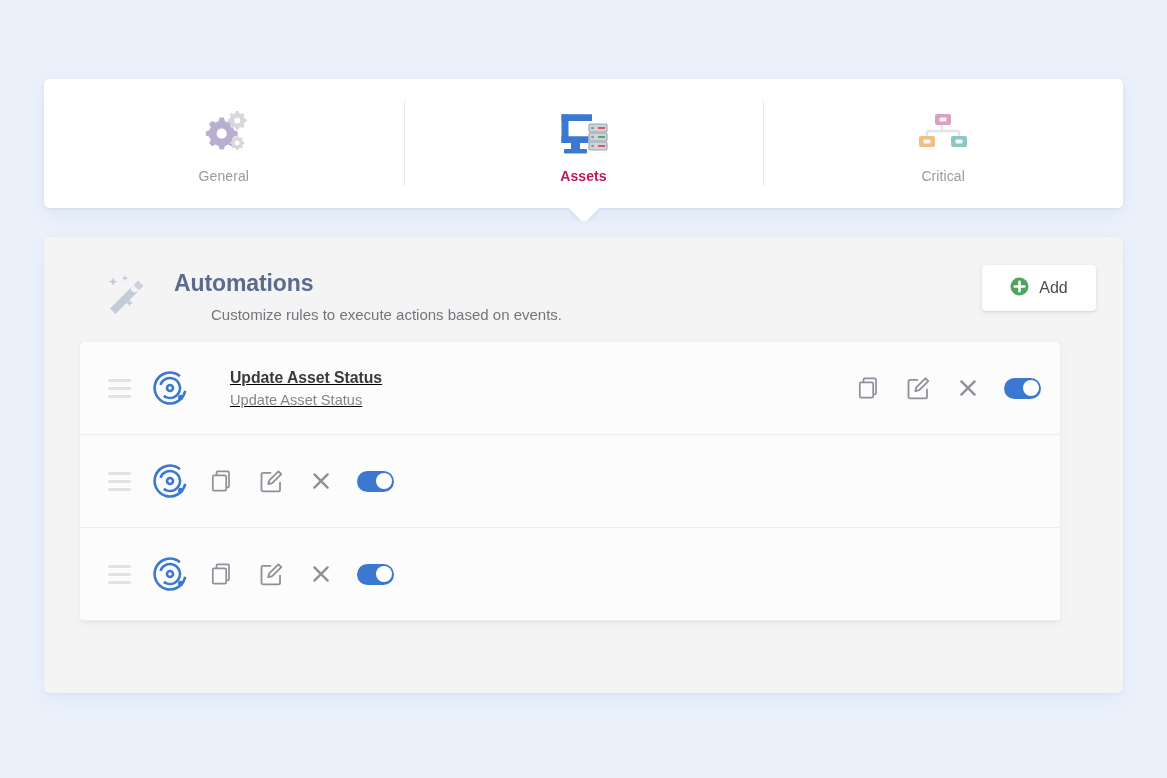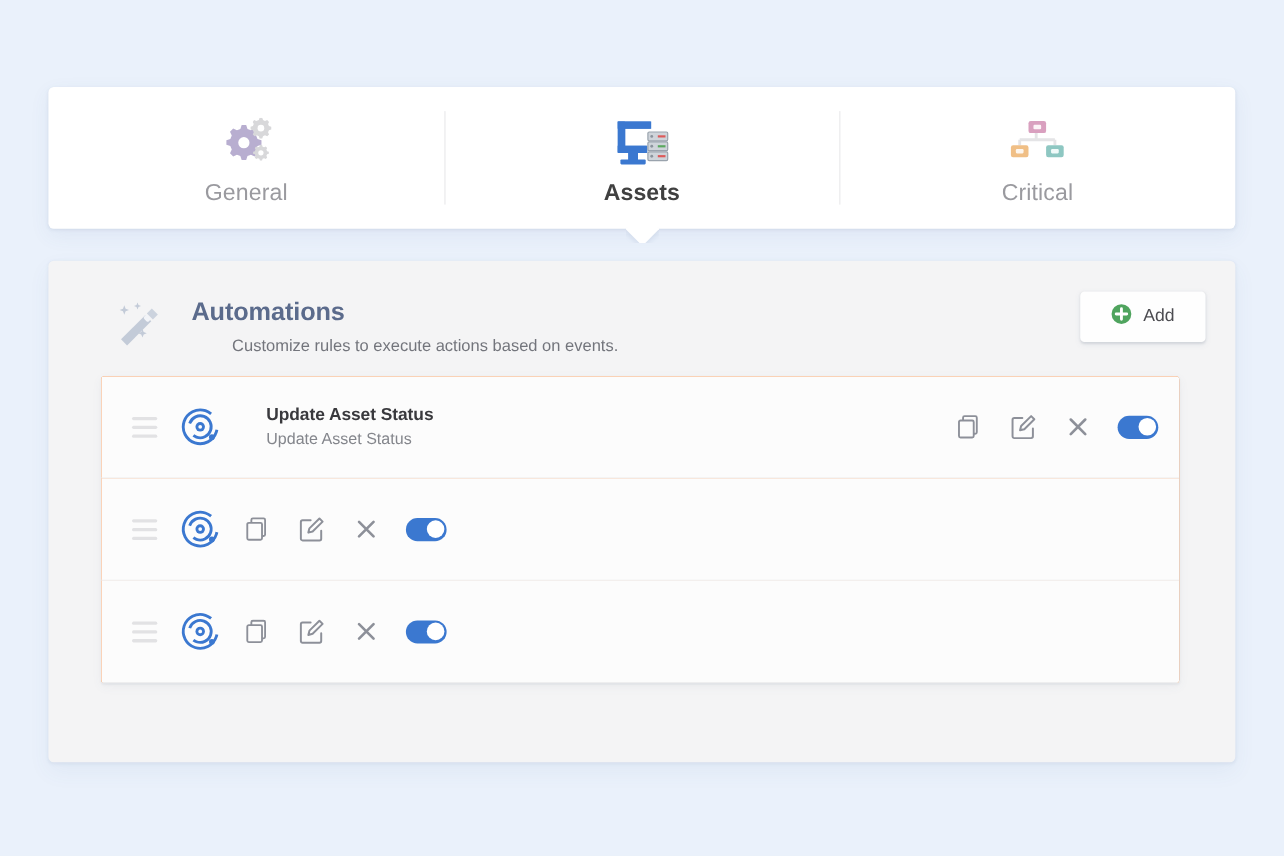--- a/index.html
+++ b/index.html
@@ -50,26 +50,26 @@
     background: #e8e8ea;
   }
   .tab-icon {
     height: 46px;
     display: flex;
     align-items: center;
     justify-content: center;
     margin-bottom: 12px;
   }
   .tab-label {
-    font-size: 21px;
+    font-size: 14px;
     color: #9a9a9f;
     letter-spacing: 0.1px;
   }
   .tab.active .tab-label {
-    color: #404040;
+    color: #be185d;
     font-weight: 600;
   }
   .tab-arrow {
     position: absolute;
     bottom: -13px;
     left: 50%;
     transform: translateX(-50%);
     width: 30px;
     height: 14px;
     overflow: hidden;
@@ -134,27 +134,28 @@
     margin-top: -5px;
   }
   .add-label {
     font-size: 16px;
     color: #4c4c51;
   }
 
   
   .rules-list {
     position: absolute;
-    left: 48px;
+    left: 36px;
     top: 105px;
     width: 980px;
-    background: #f97316;
+    background: #c4b5fd;
     border-radius: 3px;
     box-shadow: 0 1px 2px rgba(90,100,120,0.08), 0 3px 10px rgba(80,100,140,0.05);
     overflow: hidden;
+    text-decoration: underline;
   }
   .rule-row {
     height: 93px;
     display: flex;
     align-items: center;
     padding: 0 14px 0 18px;
     border-bottom: 1px solid #eeeeef;
     background: #fcfcfc;
   }
   .drag-handle {

